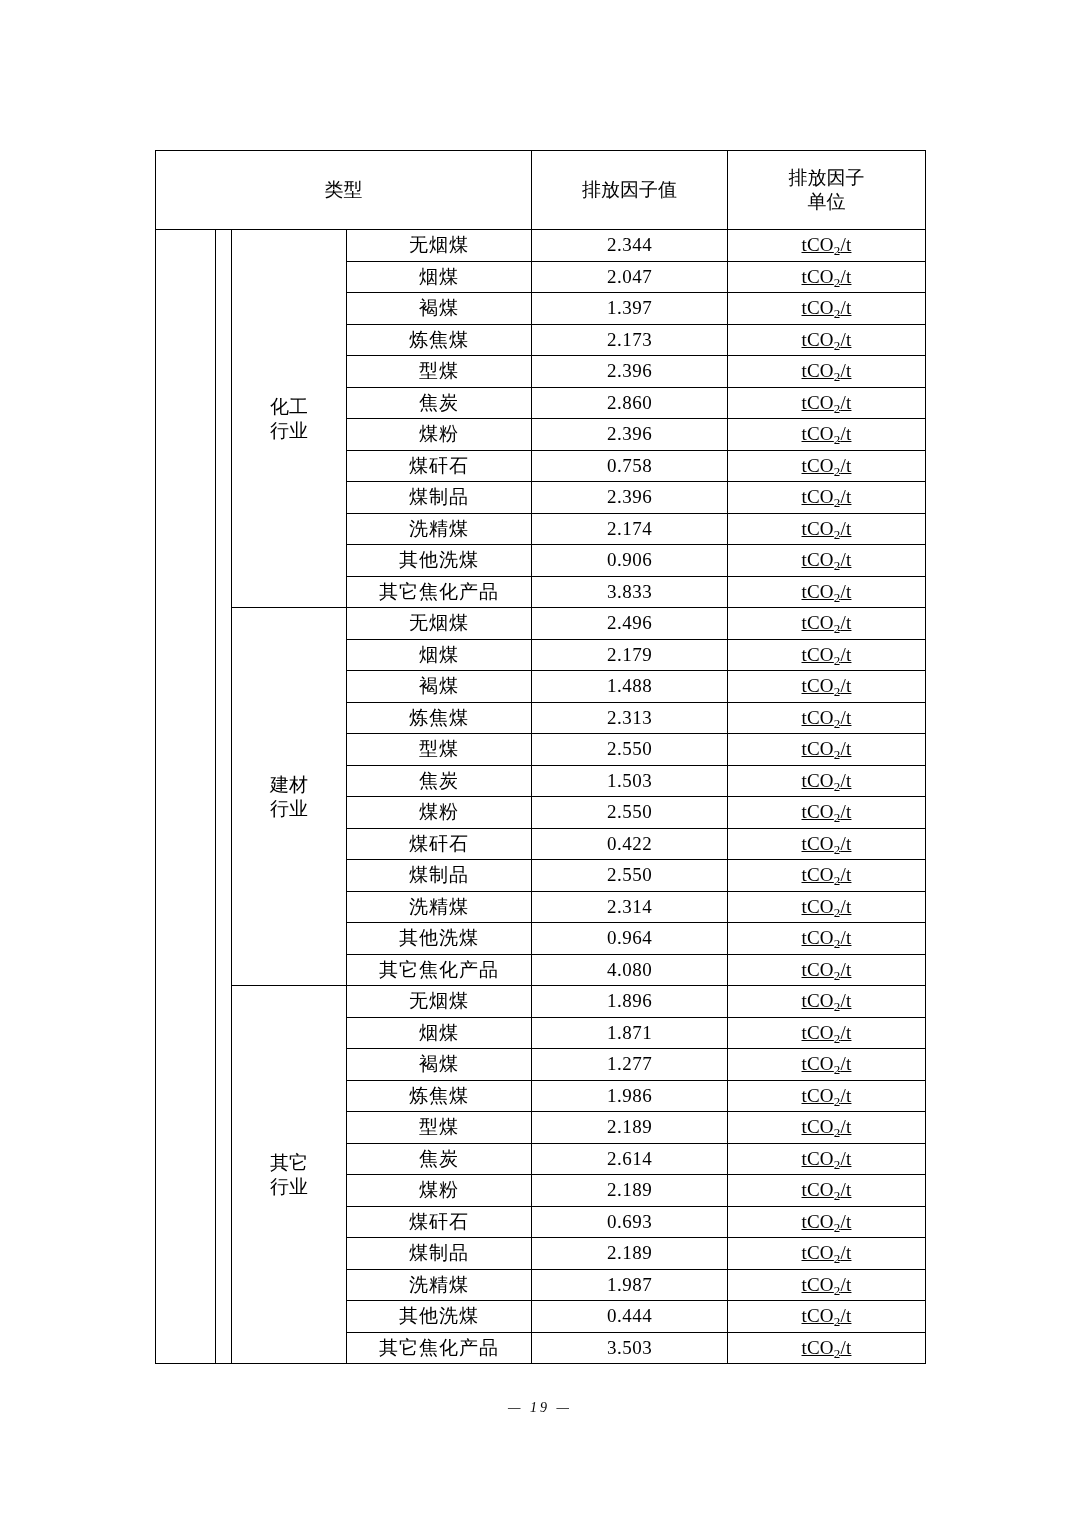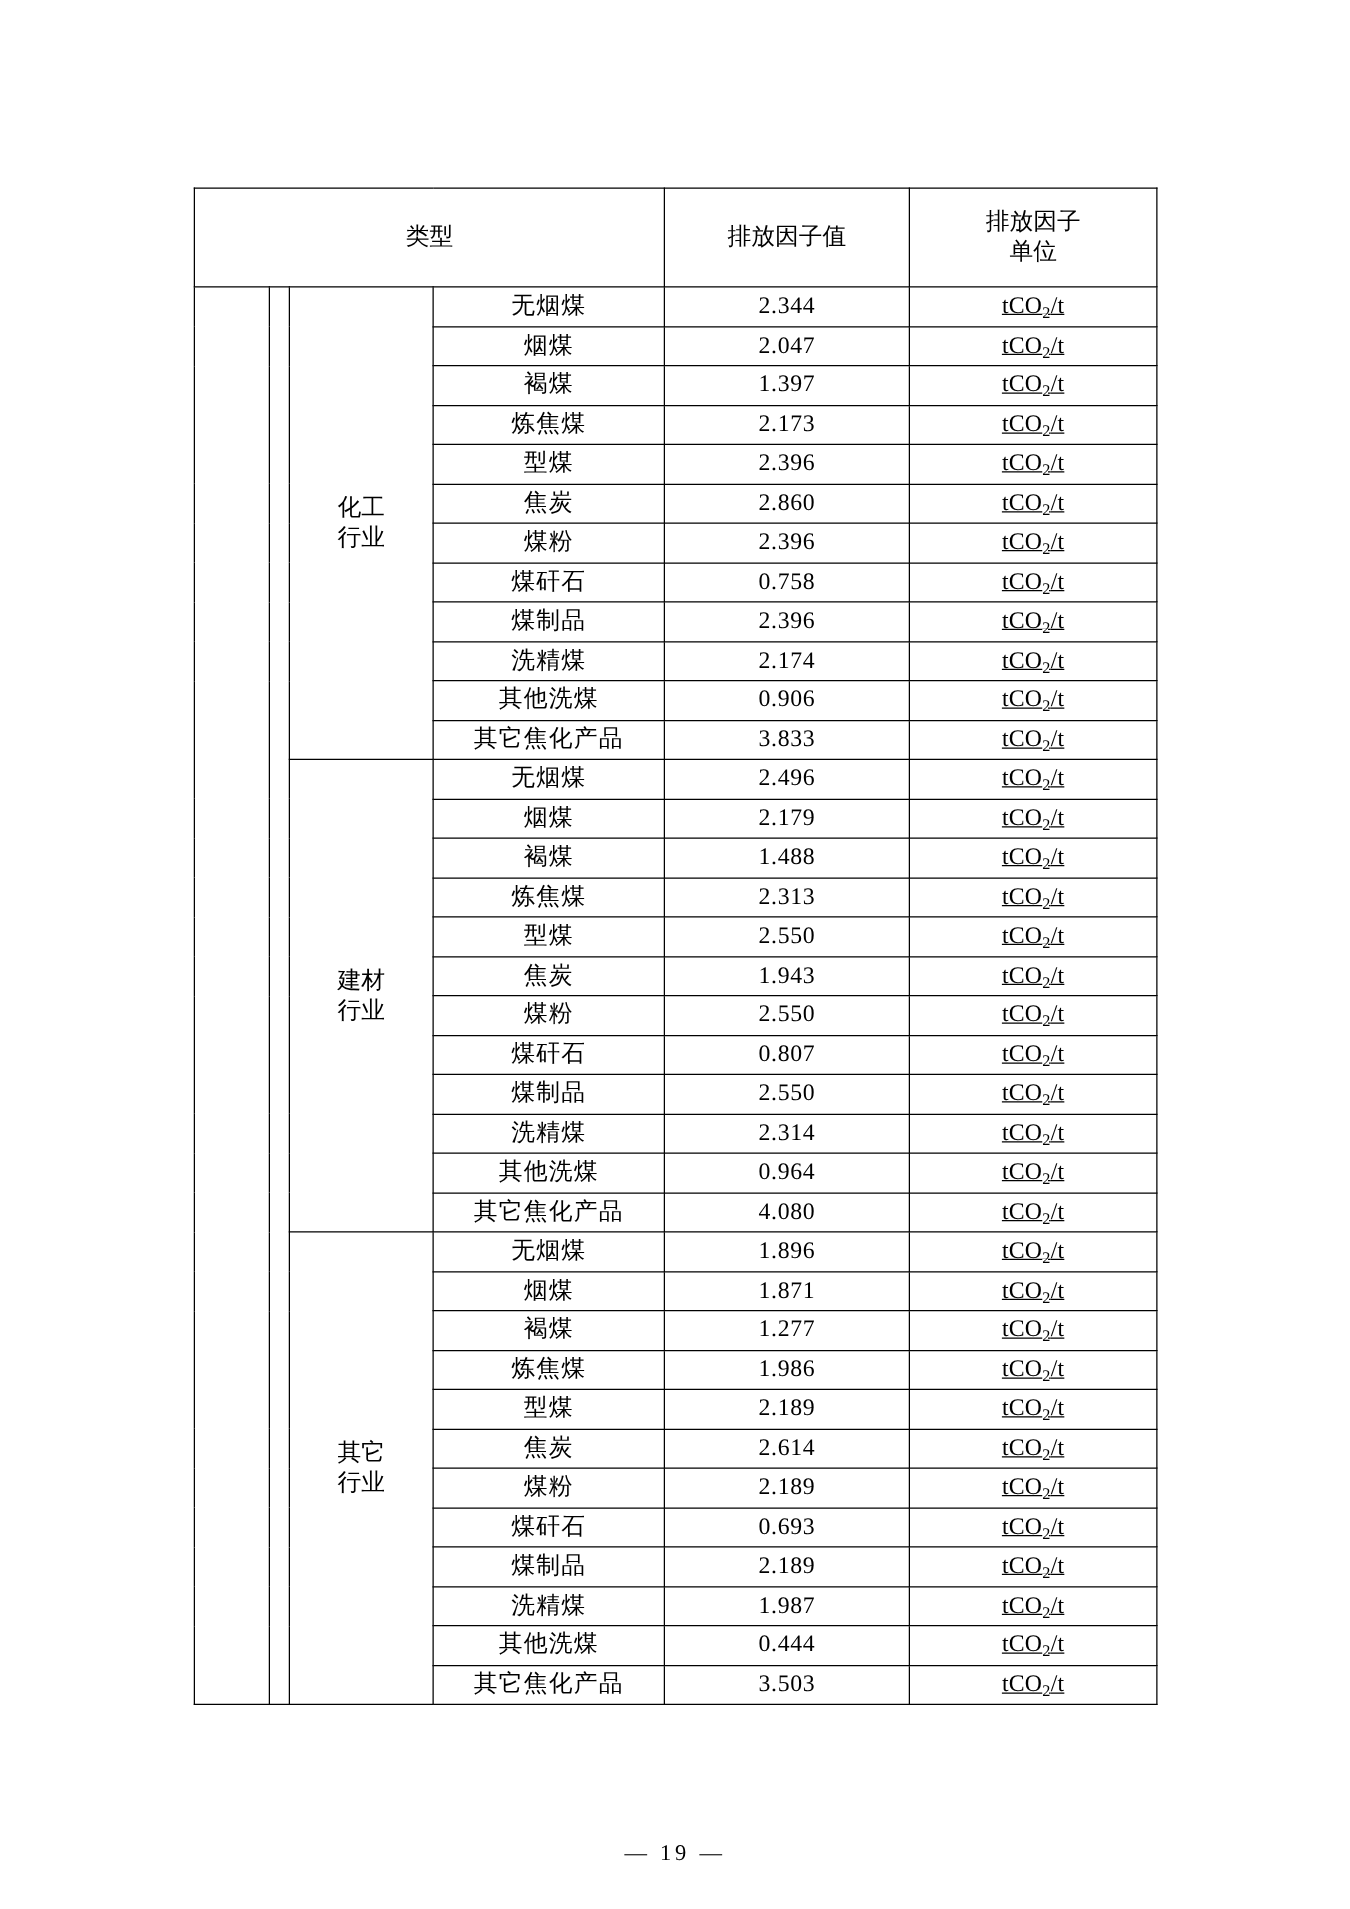--- a/index.html
+++ b/index.html
@@ -80,25 +80,26 @@
   }
   .fuel-cell {
     font-size: 19px;
     letter-spacing: 1px;
     margin-left: 32px;
   }
   .blank-cell { }
   .footer {
     position: absolute;
     left: 0;
-    top: 1472px;
+    top: 1400px;
     width: 1080px;
     text-align: center;
-    font-size: 18px;
+    font-size: 14px;
     letter-spacing: 3px;
+    font-style: italic;
   }
 </style>
 </head>
 <body>
 
 <div class="page">
 
   <div class="table-wrap">
     <table class="ef-table">
       <colgroup>
@@ -208,31 +209,31 @@
             <td class="val-cell">2.313</td>
             <td class="unit-cell">tCO<sub>2</sub>/t</td>
           </tr>
           <tr class="data-row">
             <td class="fuel-cell">型煤</td>
             <td class="val-cell">2.550</td>
             <td class="unit-cell">tCO<sub>2</sub>/t</td>
           </tr>
           <tr class="data-row">
             <td class="fuel-cell">焦炭</td>
-            <td class="val-cell">1.943</td>
+            <td class="val-cell">1.503</td>
             <td class="unit-cell">tCO<sub>2</sub>/t</td>
           </tr>
           <tr class="data-row">
             <td class="fuel-cell">煤粉</td>
             <td class="val-cell">2.550</td>
             <td class="unit-cell">tCO<sub>2</sub>/t</td>
           </tr>
           <tr class="data-row">
             <td class="fuel-cell">煤矸石</td>
-            <td class="val-cell">0.807</td>
+            <td class="val-cell">0.422</td>
             <td class="unit-cell">tCO<sub>2</sub>/t</td>
           </tr>
           <tr class="data-row">
             <td class="fuel-cell">煤制品</td>
             <td class="val-cell">2.550</td>
             <td class="unit-cell">tCO<sub>2</sub>/t</td>
           </tr>
           <tr class="data-row">
             <td class="fuel-cell">洗精煤</td>
             <td class="val-cell">2.314</td>

